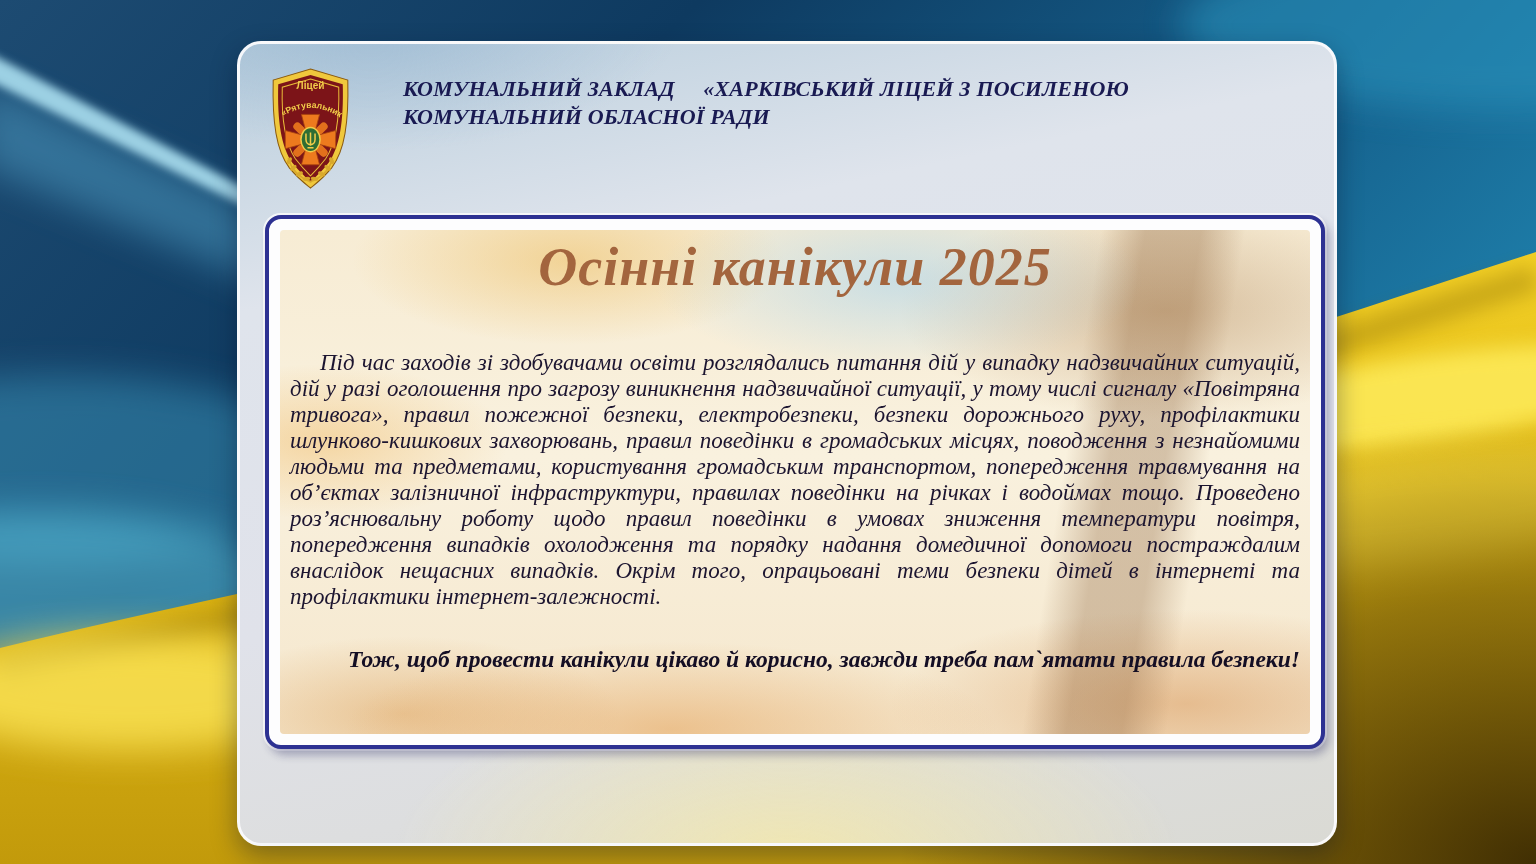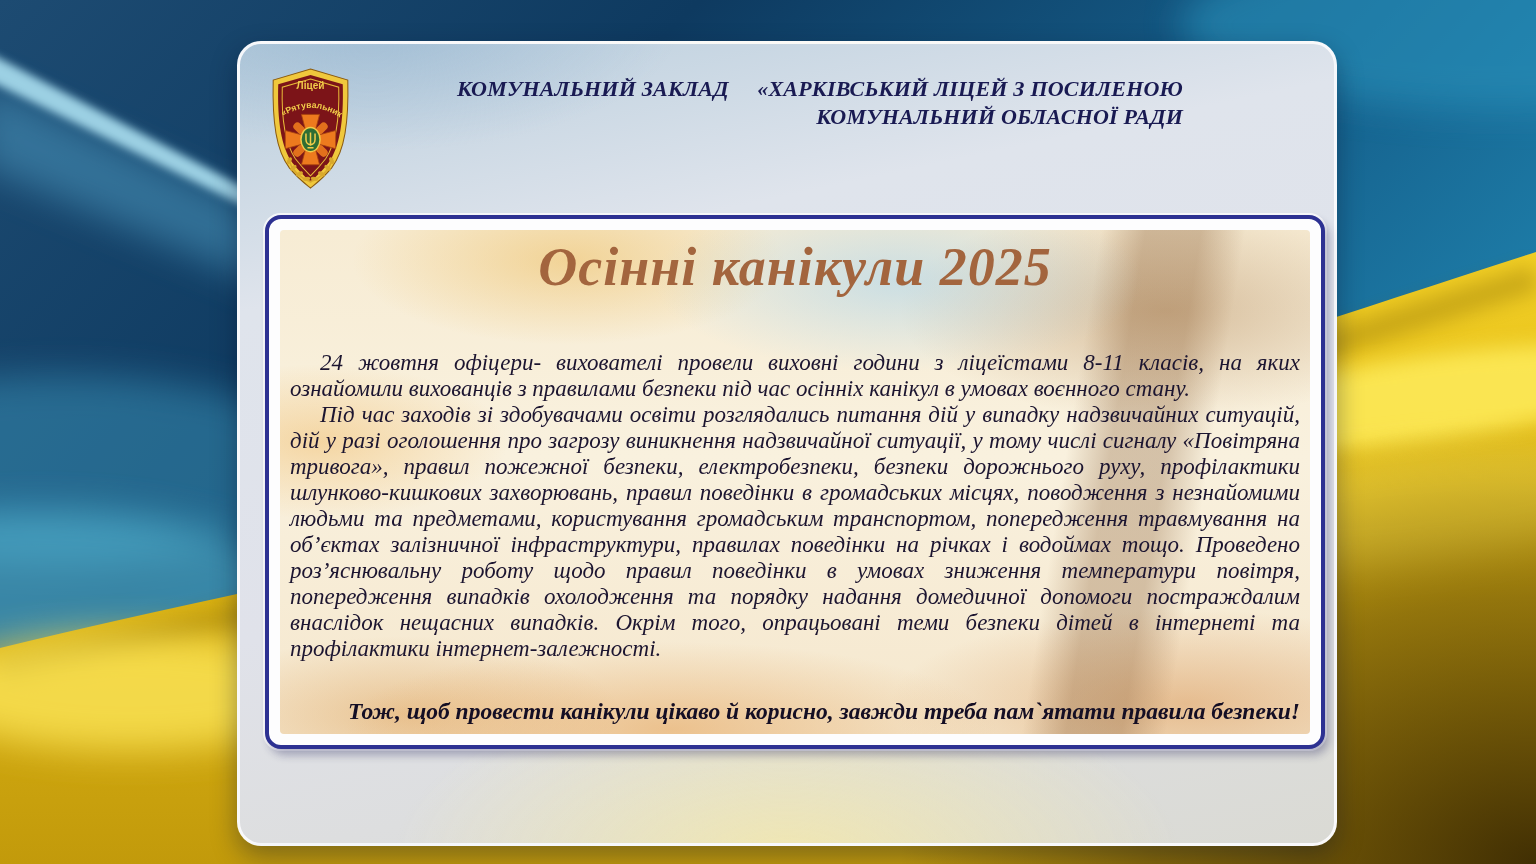--- a/index.html
+++ b/index.html
@@ -15,28 +15,28 @@
     box-sizing:border-box;border-radius:24px;
     border:3px solid rgba(252,252,254,0.9);
     background:
       radial-gradient(48% 30% at 50% 102%, rgba(255,238,150,0.6), rgba(255,238,150,0) 75%),
       radial-gradient(40% 22% at 12% -2%, rgba(140,175,205,0.55), rgba(140,175,205,0) 70%),
       linear-gradient(168deg,#b9cedd 0%,#dfe4ec 26%,#e0e2ea 58%,#dadad4 100%);
     box-shadow:0 10px 26px rgba(8,18,46,0.38);
   }
 
   
-  .card-header{position:absolute;left:0;top:0;width:100%;height:170px;text-align:right;}
+  .card-header{position:absolute;left:0;top:0;width:100%;height:170px;}
   .emblem{position:absolute;left:28px;top:23px;width:85px;height:123px;}
   .org-title{
     position:absolute;left:143px;top:31px;width:800px;
     font-size:22px;font-weight:bold;font-style:italic;
     color:#191a52;line-height:28px;letter-spacing:0.2px;
   }
-  .org-title .line{white-space:pre;}
+  .org-title .line{white-space:pre;margin-left:20px;}
 
   
   .poster{
     position:absolute;left:25px;top:171px;width:1060px;height:534px;
     box-sizing:border-box;border:4px solid #2d3192;border-radius:16px;
     background:#fdfdfe;padding:11px;
     box-shadow:4px 6px 9px rgba(30,32,88,0.32), 0 0 0 2px rgba(255,255,255,0.8);
   }
   .poster-inner{
     width:100%;height:100%;box-sizing:border-box;border-radius:4px;
@@ -167,19 +167,18 @@
     <div class="org-title">
       <div class="line">КОМУНАЛЬНИЙ ЗАКЛАД     «ХАРКІВСЬКИЙ ЛІЦЕЙ З ПОСИЛЕНОЮ</div>
       <div class="line">КОМУНАЛЬНИЙ ОБЛАСНОЇ РАДИ</div>
     </div>
   </div>
 
   <div class="poster">
     <div class="poster-inner">
       <h1 class="poster-title">Осінні канікули 2025</h1>
       <div class="body-text">
-        <p>24 жовтня офіцери- вихователі провели виховні години з ліцеїстами 8-11 класів, на яких ознайомили вихованців з правилами безпеки під час осінніх канікул в умовах воєнного стану.</p>
         <p>Під час заходів зі здобувачами освіти розглядались питання дій у випадку надзвичайних ситуацій, дій у разі оголошення про загрозу виникнення надзвичайної ситуації, у тому числі сигналу «Повітряна тривога», правил пожежної безпеки, електробезпеки, безпеки дорожнього руху, профілактики шлунково-кишкових захворювань, правил поведінки в громадських місцях, поводження з незнайомими людьми та предметами, користування громадським транспортом, попередження травмування на об’єктах залізничної інфраструктури, правилах поведінки на річках і водоймах тощо. Проведено роз’яснювальну роботу щодо правил поведінки в умовах зниження температури повітря, попередження випадків охолодження та порядку надання домедичної допомоги постраждалим внаслідок нещасних випадків. Окрім того, опрацьовані теми безпеки дітей в інтернеті та профілактики інтернет-залежності.</p>
       </div>
       <p class="conclusion">Тож, щоб провести канікули цікаво й корисно, завжди треба пам`ятати правила безпеки!</p>
     </div>
   </div>
 </div>
 
 </body></html>

